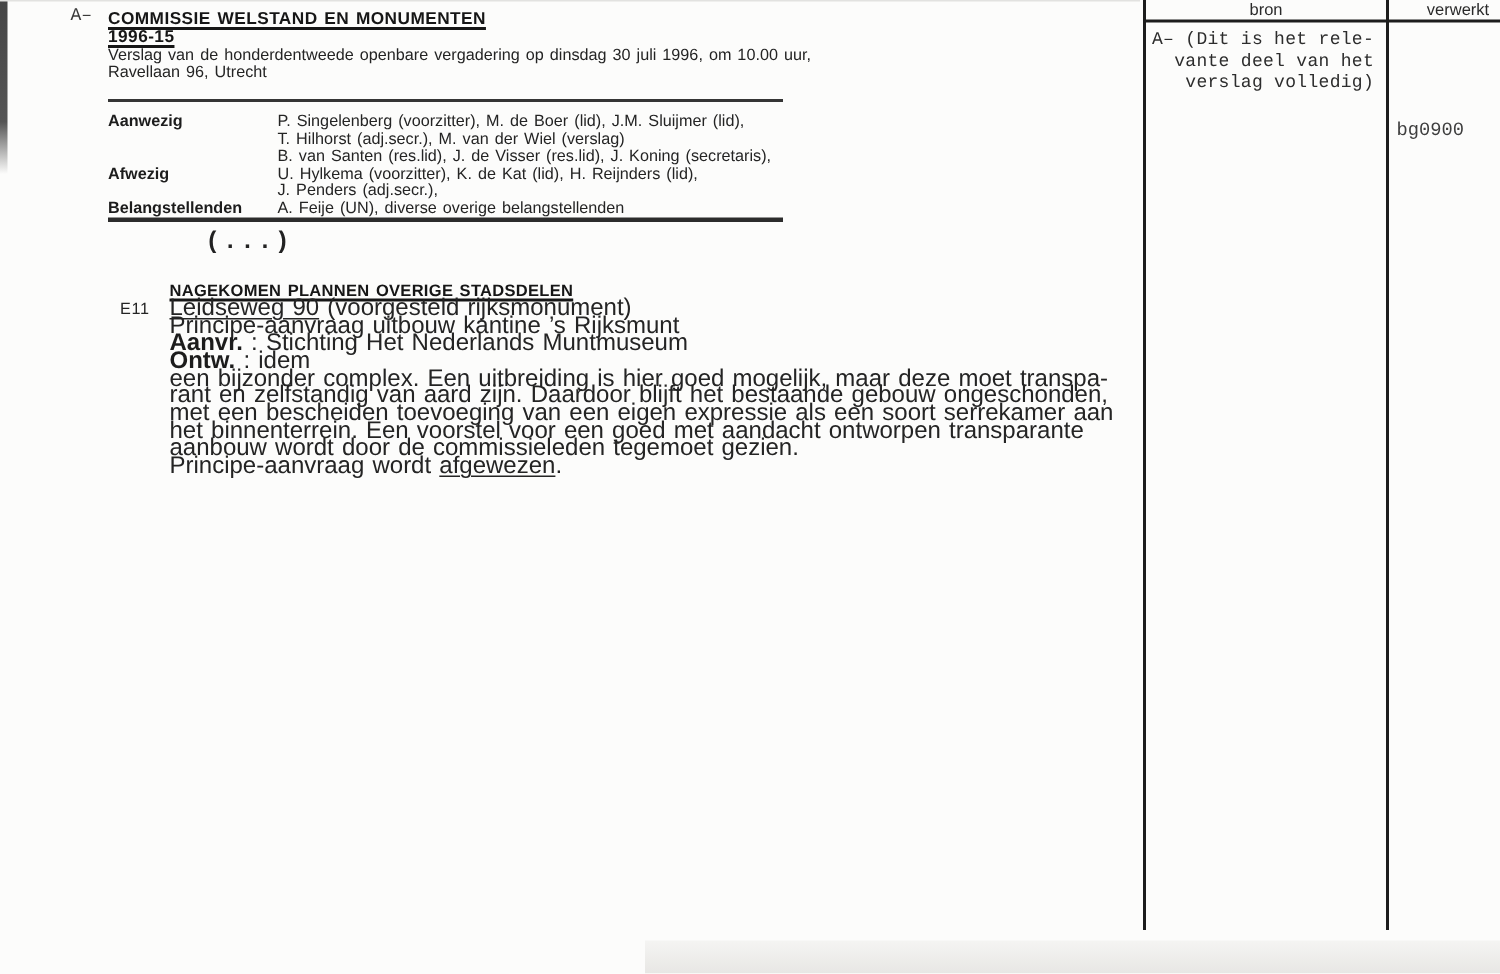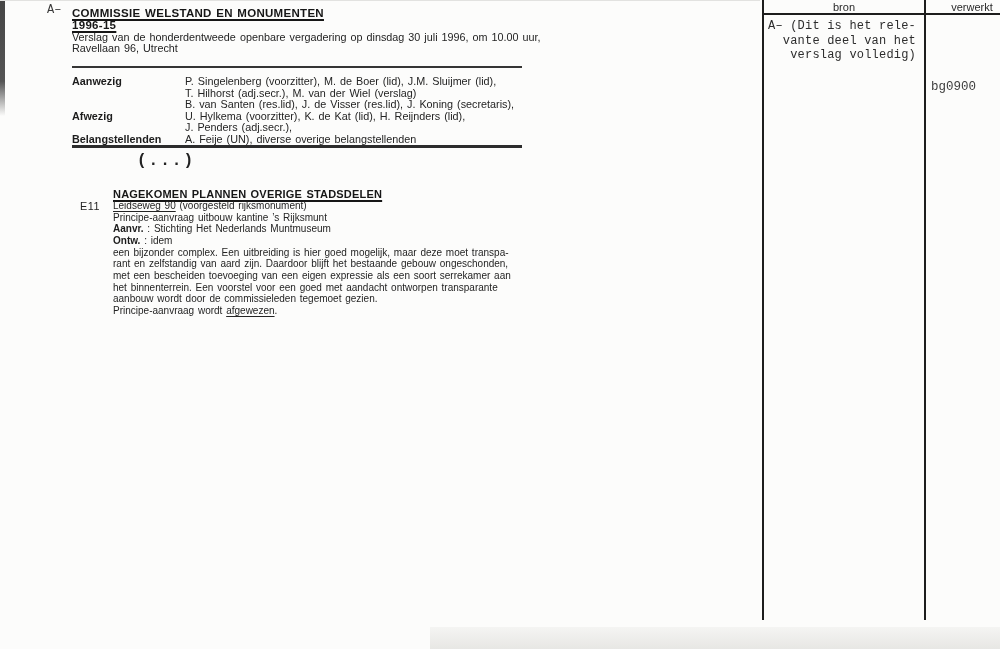--- a/index.html
+++ b/index.html
@@ -73,21 +73,21 @@
     font-size: 11px; font-weight: bold; letter-spacing: 0.2px; color: #161616;
     text-decoration: underline; text-underline-offset: 2px; text-decoration-thickness: 1.5px;
     white-space: nowrap; word-spacing: 1px;
   }
   .item-code {
     position: absolute; left: 80px; top: 200px;
     font-size: 10.8px; letter-spacing: 0.5px;
   }
   .text-block {
     position: absolute; left: 113px; top: 200px;
-    font-size: 10px; line-height: 11.65px; color: #242424;
+    font-size: 16px; line-height: 11.65px; color: #242424;
   }
   .text-block > div { white-space: nowrap; word-spacing: 1px; }
   .u-line {
     text-decoration: underline; text-underline-offset: 2px; text-decoration-thickness: 1.2px;
   }
   .b-label { font-weight: bold; color: #1c1c1c; }
 
   
   .v-line { position: absolute; top: 0; width: 2px; height: 620px; background: #1d1d1d; }
   .v-line.bron-left { left: 762px; }

